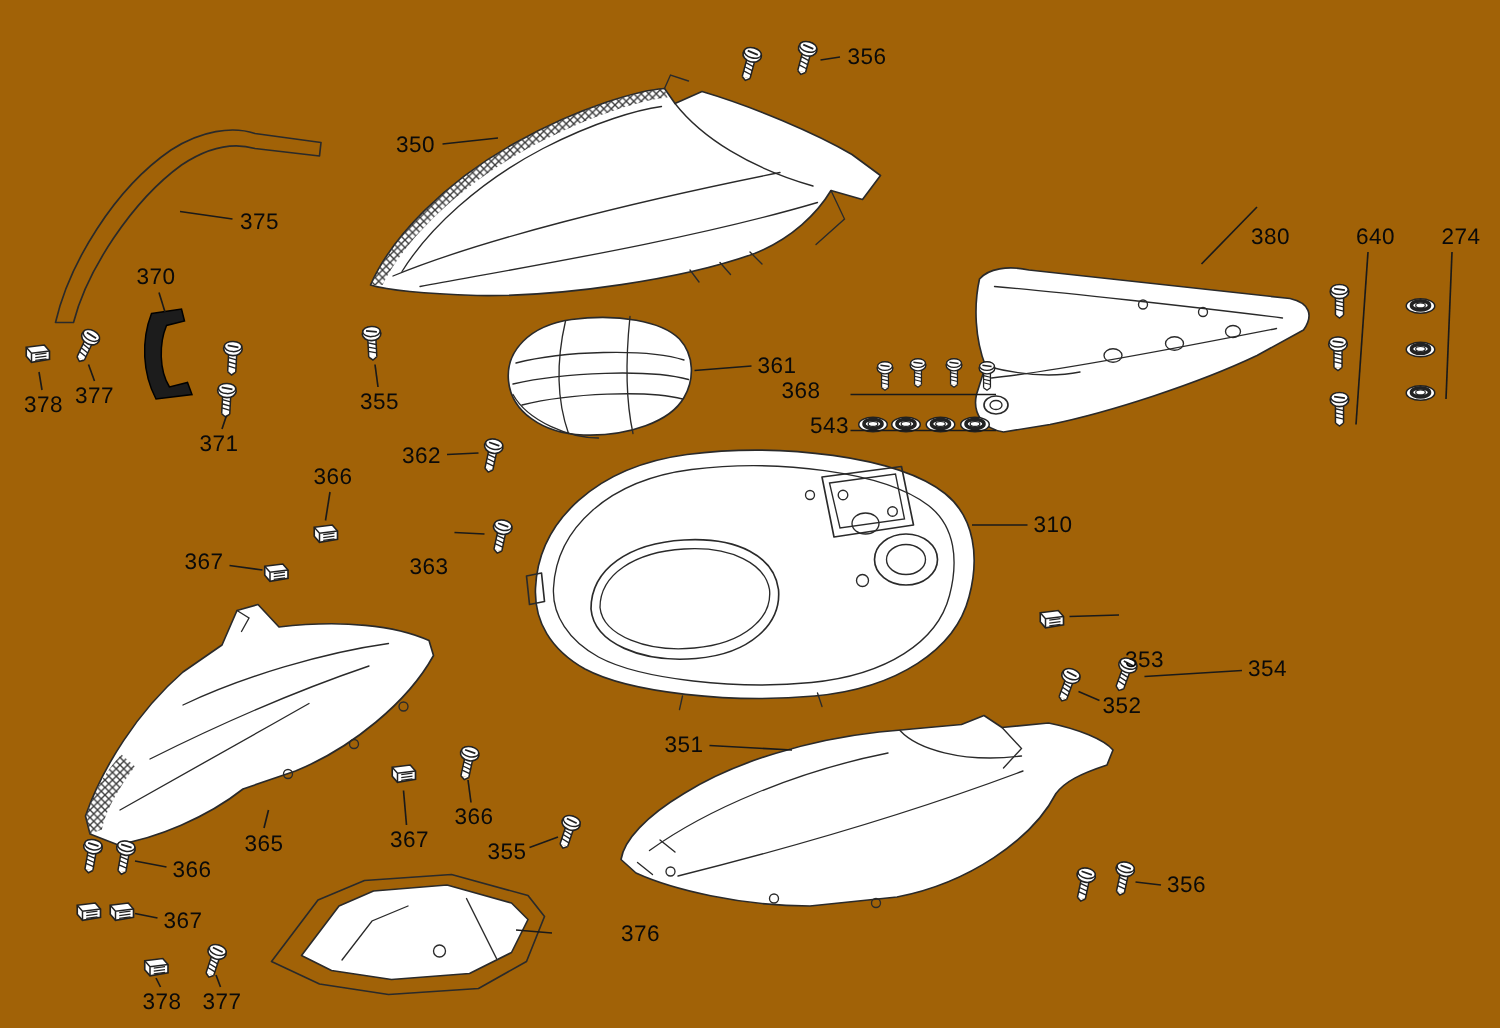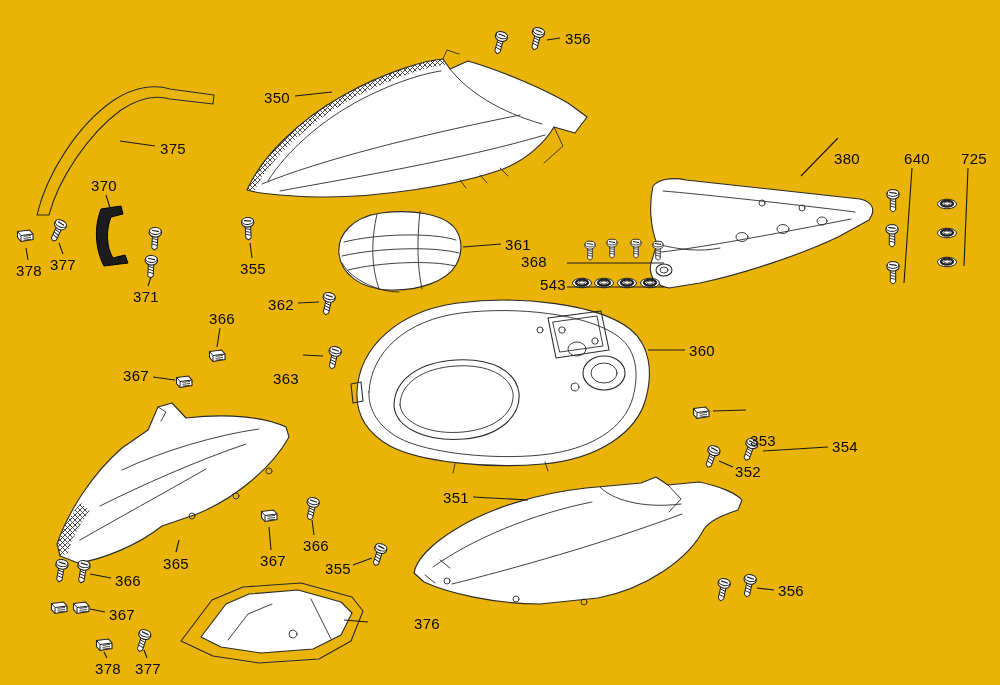--- a/index.html
+++ b/index.html
@@ -1,17 +1,17 @@
 <!DOCTYPE html>
 <html><head>
 <meta charset="utf-8">
 <style>
   html,body{margin:0;padding:0;background:#fff;}
   .stage{
-    position:relative;width:1000px;height:685px;background:#eab308;
+    position:relative;width:1000px;height:685px;background:#a16207;
     font-family:"Liberation Sans",sans-serif;overflow:hidden;text-decoration:underline;
   }
   .stage svg.artwork{position:absolute;left:0;top:0;}
   #labels{position:absolute;left:0;top:0;width:100%;height:100%;pointer-events:none;}
   .part-label{
     position:absolute;transform:translate(-50%,-50%);
     font-size:15px;color:#0a0a0a;letter-spacing:.3px;white-space:nowrap;
   }
   .leader{stroke:#1a1a1a;stroke-width:1.1;fill:none;}
   .ln{stroke:#2a2a2a;stroke-width:1.1;fill:none;stroke-linejoin:round;stroke-linecap:round;}
@@ -224,34 +224,34 @@
         <line x1="774" y1="590" x2="757" y2="588" class="leader"></line>
       </g>
   </svg>
 
   <div id="labels">
       <div class="part-label" style="left: 578px; top: 38px;">356</div>
       <div class="part-label" style="left: 277px; top: 97px;">350</div>
       <div class="part-label" style="left: 173px; top: 148px;">375</div>
       <div class="part-label" style="left: 847px; top: 128px; margin-top: 30px;">380</div>
       <div class="part-label" style="left: 917px; top: 158px;">640</div>
-      <div class="part-label" style="left: 974px; top: 158px;">725</div>
+      <div class="part-label" style="left: 974px; top: 158px;">274</div>
       <div class="part-label" style="left: 104px; top: 185px;">370</div>
       <div class="part-label" style="left: 518px; top: 244px;">361</div>
       <div class="part-label" style="left: 253px; top: 268px;">355</div>
       <div class="part-label" style="left: 63px; top: 264px;">377</div>
       <div class="part-label" style="left: 29px; top: 270px;">378</div>
       <div class="part-label" style="left: 146px; top: 296px;">371</div>
       <div class="part-label" style="left: 534px; top: 261px;">368</div>
       <div class="part-label" style="left: 553px; top: 284px;">543</div>
       <div class="part-label" style="left: 281px; top: 304px;">362</div>
       <div class="part-label" style="left: 222px; top: 318px;">366</div>
       <div class="part-label" style="left: 286px; top: 354px; margin-top: 24px;">363</div>
       <div class="part-label" style="left: 136px; top: 375px;">367</div>
-      <div class="part-label" style="left: 702px; top: 350px;">360</div>
+      <div class="part-label" style="left: 702px; top: 350px;">310</div>
       <div class="part-label" style="left: 763px; top: 409px; margin-top: 31px;">353</div>
       <div class="part-label" style="left: 845px; top: 446px;">354</div>
       <div class="part-label" style="left: 748px; top: 471px;">352</div>
       <div class="part-label" style="left: 456px; top: 497px;">351</div>
       <div class="part-label" style="left: 176px; top: 563px;">365</div>
       <div class="part-label" style="left: 273px; top: 560px;">367</div>
       <div class="part-label" style="left: 316px; top: 545px;">366</div>
       <div class="part-label" style="left: 338px; top: 568px;">355</div>
       <div class="part-label" style="left: 128px; top: 580px;">366</div>
       <div class="part-label" style="left: 122px; top: 614px;">367</div>

